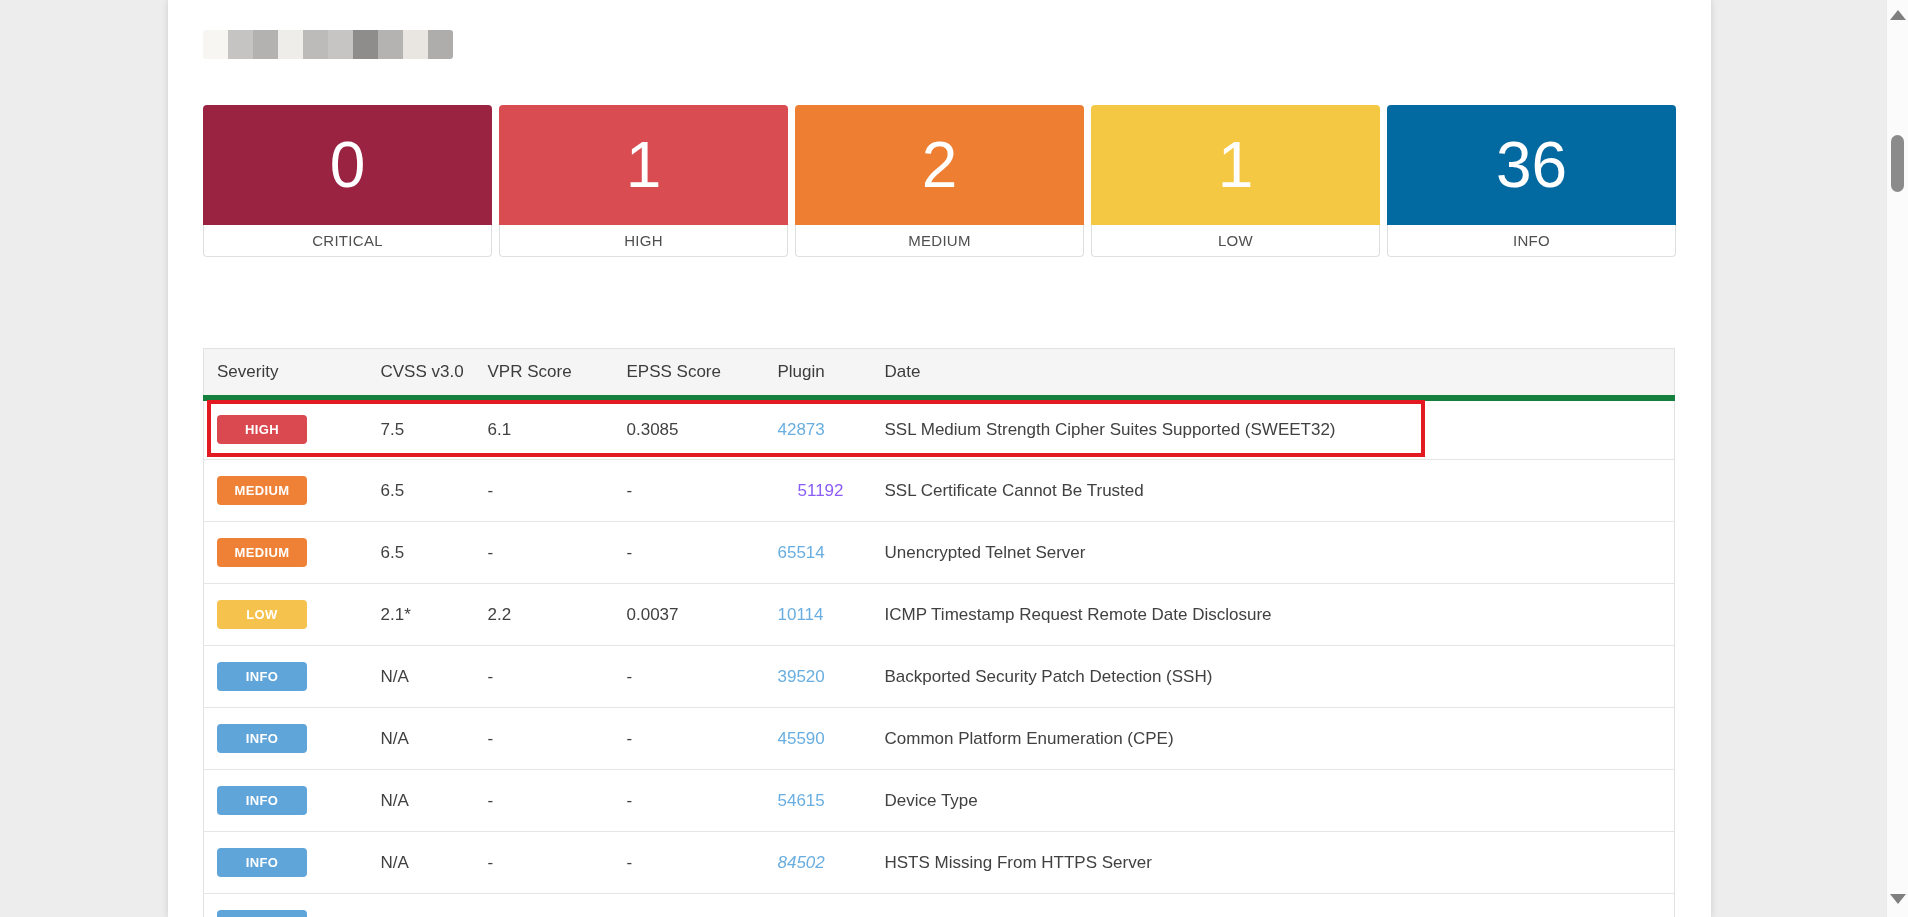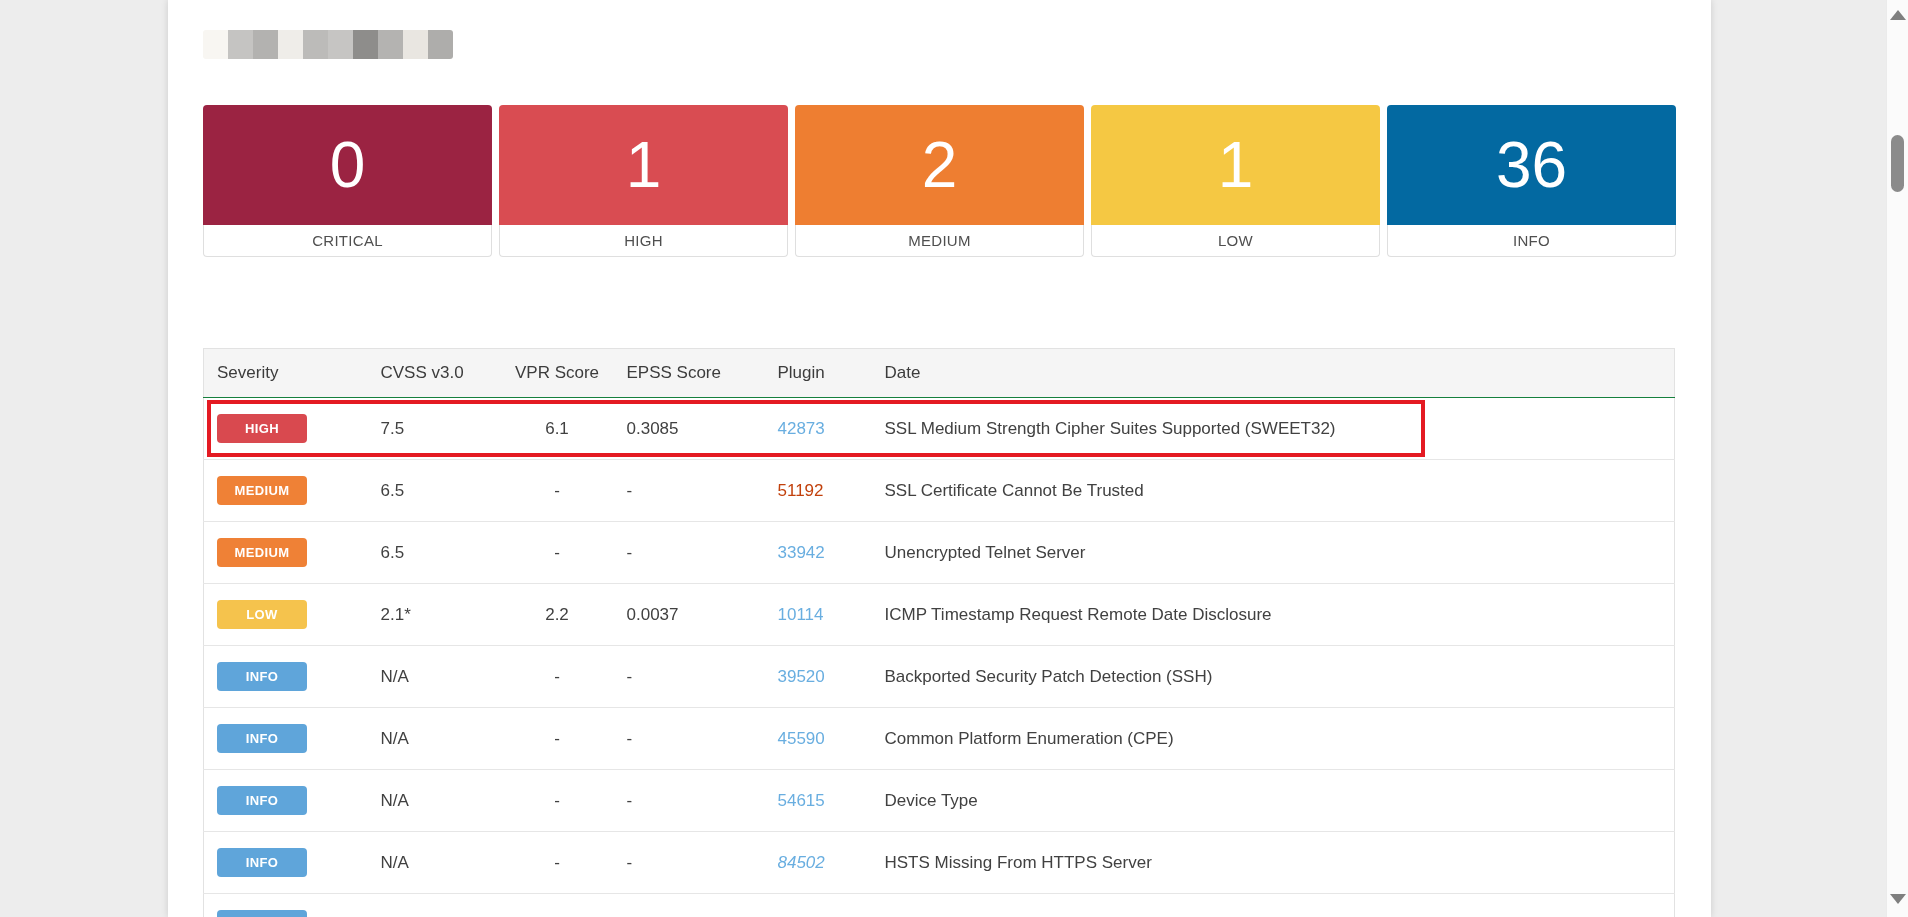--- a/index.html
+++ b/index.html
@@ -32,26 +32,26 @@
     font-size:15px; color:#4f4f4f; letter-spacing:.3px; background:#fff;
   }
 
   
   table.findings {
     margin-top:91px; width:1472px; border-collapse:collapse; table-layout:fixed;
     border:1px solid #e2e2e2; font-size:17px; color:#414141;
   }
   th {
     background:#f5f5f5; height:49px; text-align:left; font-weight:400;
-    color:#3c3c3c; border-bottom:1px solid #15803d; font-size:17px;
+    color:#3c3c3c; border-bottom:6px solid #15803d; font-size:17px;
   }
   td { height:62px; border-top:1px solid #e6e6e6; vertical-align:middle; }
   .c-sev   { width:177px; padding-left:13px; }
   .c-cvss  { width:107px;margin-left:12px; }
-  .c-vpr   { width:139px;text-align:center; }
+  .c-vpr   { width:139px; }
   .c-epss  { width:151px; }
   .c-plugin{ width:107px; }
   .c-name  { width:auto; }
 
   .badge {
     display:inline-block; width:90px; padding:7px 0; border-radius:4px;
     color:#fff; font-size:13px; font-weight:bold; text-align:center; letter-spacing:.4px;
   }
   .plugin-link { text-decoration:none; cursor:pointer; }
 
@@ -142,30 +142,30 @@
     <td class="c-epss">0.3085</td>
     <td class="c-plugin"><a class="plugin-link" style="color: rgb(105, 174, 224);">42873</a></td>
     <td class="c-name">SSL Medium Strength Cipher Suites Supported (SWEET32)</td>
   </tr>
 
   <tr>
     <td class="c-sev"><span class="badge" style="background: rgb(239, 129, 54);">MEDIUM</span></td>
     <td class="c-cvss">6.5</td>
     <td class="c-vpr">-</td>
     <td class="c-epss">-</td>
-    <td class="c-plugin"><a class="plugin-link" style="color: #c2410c;">51192</a></td>
+    <td class="c-plugin"><a class="plugin-link" style="color: #8b5cf6; margin-left: 20px;">51192</a></td>
     <td class="c-name">SSL Certificate Cannot Be Trusted</td>
   </tr>
 
   <tr>
     <td class="c-sev"><span class="badge" style="background: rgb(239, 129, 54);">MEDIUM</span></td>
     <td class="c-cvss">6.5</td>
     <td class="c-vpr">-</td>
     <td class="c-epss">-</td>
-    <td class="c-plugin"><a class="plugin-link" style="color: rgb(105, 174, 224);">33942</a></td>
+    <td class="c-plugin"><a class="plugin-link" style="color: rgb(105, 174, 224);">65514</a></td>
     <td class="c-name">Unencrypted Telnet Server</td>
   </tr>
 
   <tr>
     <td class="c-sev"><span class="badge" style="background: rgb(245, 195, 77);">LOW</span></td>
     <td class="c-cvss">2.1*</td>
     <td class="c-vpr">2.2</td>
     <td class="c-epss">0.0037</td>
     <td class="c-plugin"><a class="plugin-link" style="color: rgb(105, 174, 224);">10114</a></td>
     <td class="c-name">ICMP Timestamp Request Remote Date Disclosure</td>

